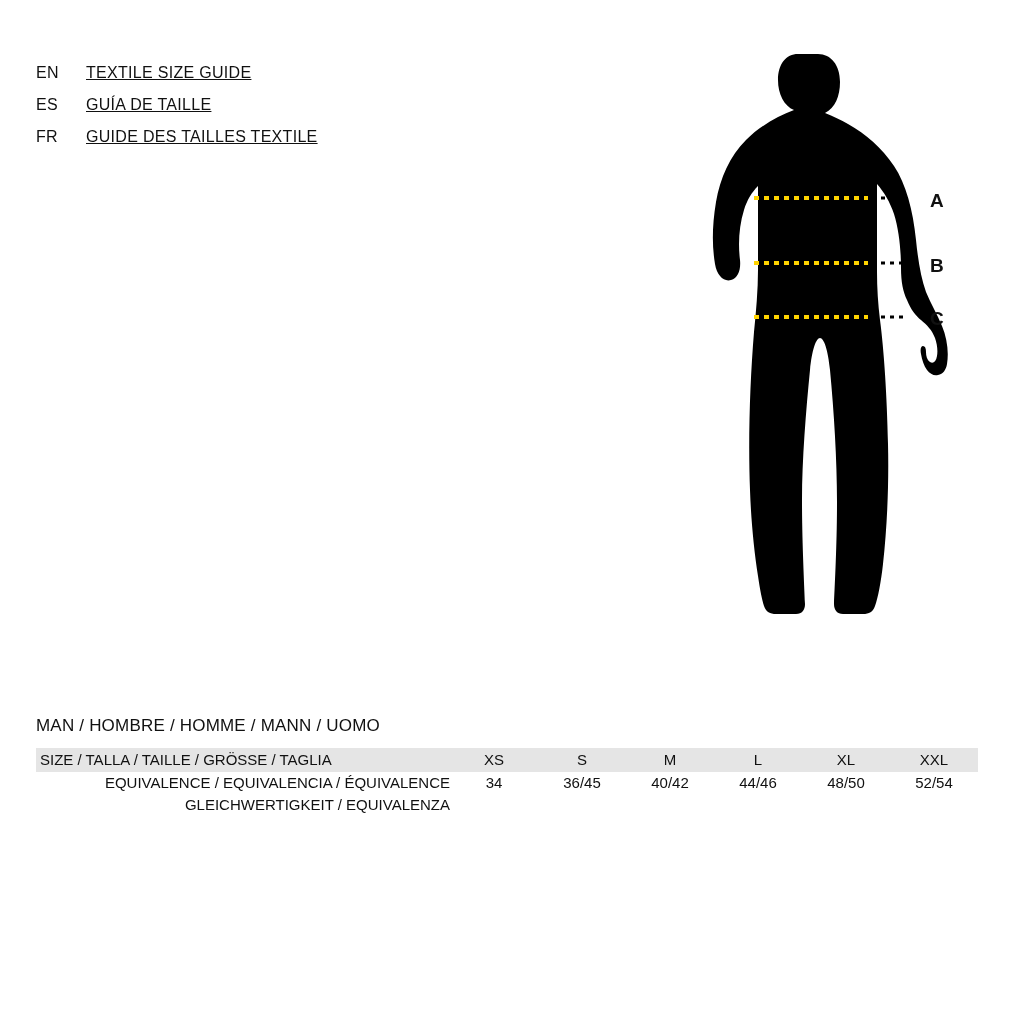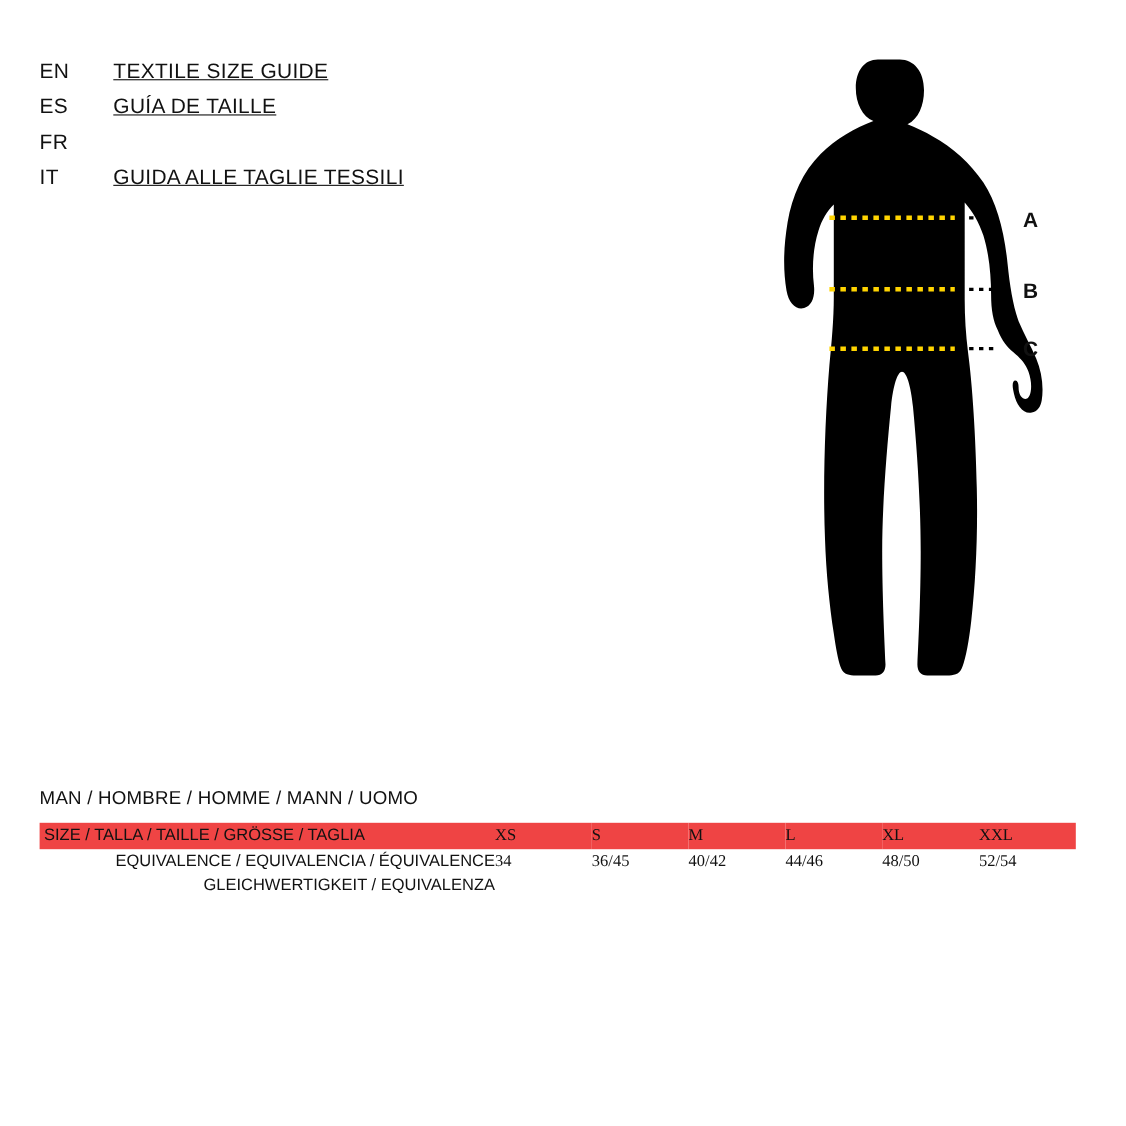--- a/index.html
+++ b/index.html
@@ -17,25 +17,24 @@
   }
 
   
   #lang-block {
     position: absolute;
     left: 36px;
     top: 50px;
   }
   .lang-row {
     display: flex;
-    align-items: center;
+    align-items: flex-end;
     height: 32px;
-    font-size: 19px;
+    font-size: 16px;
     letter-spacing: .3px;
-    gap: 17px;
   }
   .lang-code {
     width: 50px;
     flex: 0 0 50px;
   }
   .lang-text {
     white-space: nowrap;
     text-decoration: underline;
   }
 
@@ -76,33 +75,33 @@
     border-collapse: collapse;
     width: 936px;
     table-layout: fixed;
   }
   table.size-table td {
     font-size: 15px;
     padding: 0;
     vertical-align: top;
   }
   .row-head {
-    background: #ef4444;
+    background: #e5e5e5;
   }
   .row-head td {
     height: 24px;
     line-height: 24px;
   }
   .label-cell {
     width: 410px;
     padding-left: 4px !important;
   }
   .val-cell {
     width: 88px;
-    font-family: Liberation Serif, serif;
+    text-align: center;
   }
   .row-body td {
     padding-top: 7px;
     line-height: 22px;
   }
   .sub-line {
     display: block;
     text-align: right;
   }
 </style>
@@ -113,24 +112,21 @@
   <div class="lang-row">
     <span class="lang-code">EN</span>
     <span class="lang-text">TEXTILE SIZE GUIDE</span>
   </div>
   <div class="lang-row">
     <span class="lang-code">ES</span>
     <span class="lang-text">GUÍA DE TAILLE</span>
   </div>
   <div class="lang-row">
     <span class="lang-code">FR</span>
-  </div>
-  <div class="lang-row">
-    <span class="lang-code">IT</span>
-    <span class="lang-text">GUIDA ALLE TAGLIE TESSILI</span>
+    <span class="lang-text">GUIDE DES TAILLES TEXTILE</span>
   </div>
 </div>
 
 <div id="figure-area">
   <svg id="figure-svg" width="300" height="620" viewBox="0 0 300 620">
 
     <path fill="#000000" d="
       M108,34
       C 96,34 88,44 88,60
       C 88,74 94,86 104,90

